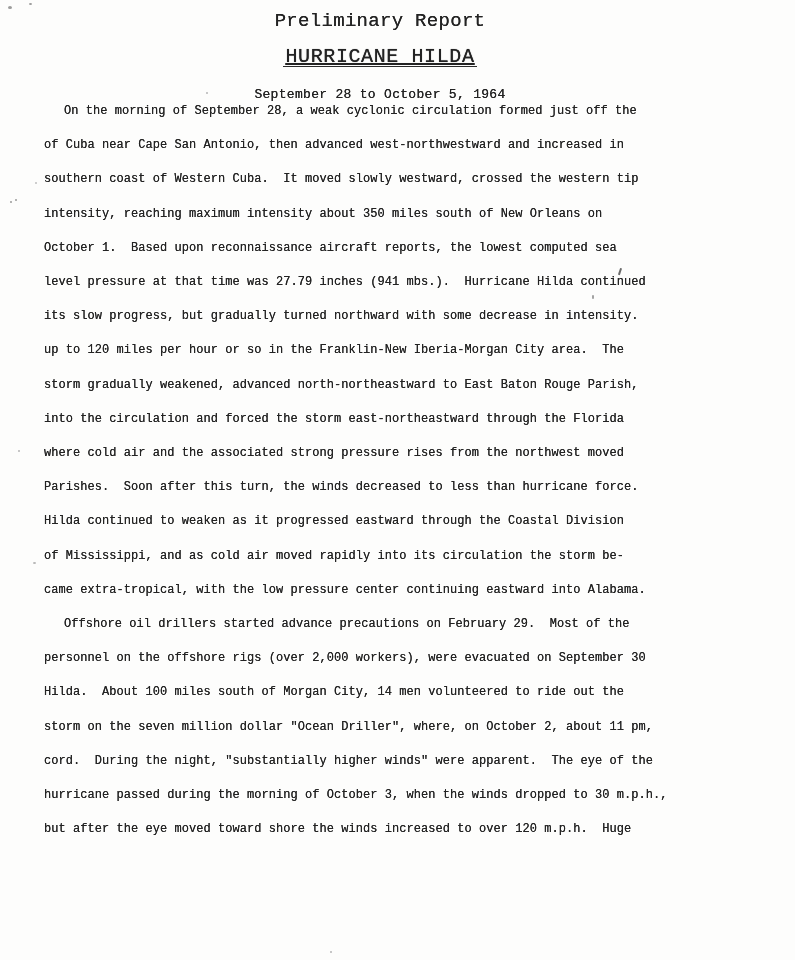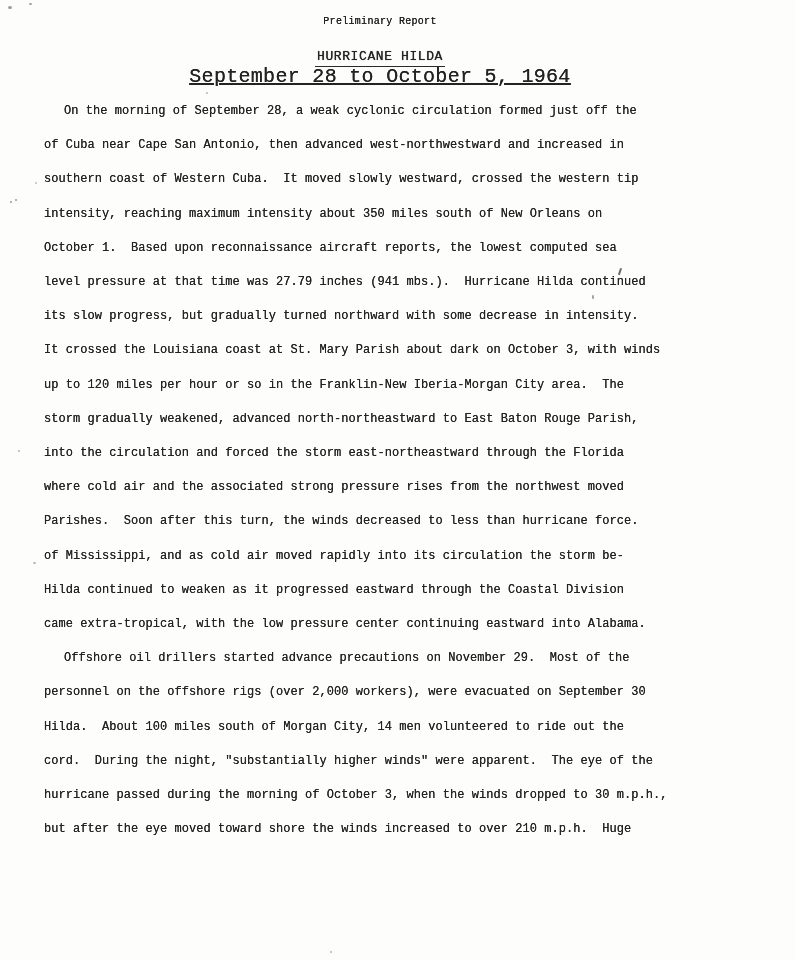--- a/index.html
+++ b/index.html
@@ -18,41 +18,41 @@
   }
   
   .header{
     position:absolute;
     top:13px;
     left:0;
     width:760px;           
     text-align:center;
   }
   .report-type{
-    font-size:10px;
+    font-size:19px;
     letter-spacing:.3px;
     line-height:17px;
     text-shadow:0 0 .6px rgba(10,10,10,.9);
   }
   .doc-title-row{margin-top:18px;line-height:17px;}
   .doc-title{
     display:inline-block;
-    font-size:13px;
+    font-size:20px;
     letter-spacing:.6px;
     border-bottom:1.6px solid #2a2a2a;
     padding:0 2px 1px 2px;
     text-shadow:0 0 .7px rgba(10,10,10,.95);
+    text-decoration:underline;
   }
   .date-range{
-    margin-top:1px;
-    font-size:20px;
+    margin-top:19px;
+    font-size:13px;
     letter-spacing:.3px;
     line-height:17px;
     text-shadow:0 0 .6px rgba(10,10,10,.9);
-    text-decoration:underline;
   }
   
   .body-text{
     position:absolute;
     top:94px;
     left:44px;
     width:748px;
   }
   .line{
     white-space:pre;
@@ -103,37 +103,37 @@
 
   <div class="body-text">
     <div class="para">
         <div class="line">On the morning of September 28, a weak cyclonic circulation formed just off the</div>
         <div class="line">of Cuba near Cape San Antonio, then advanced west-northwestward and increased in</div>
         <div class="line">southern coast of Western Cuba.  It moved slowly westward, crossed the western tip</div>
         <div class="line">intensity, reaching maximum intensity about 350 miles south of New Orleans on</div>
         <div class="line">October 1.  Based upon reconnaissance aircraft reports, the lowest computed sea</div>
         <div class="line">level pressure at that time was 27.79 inches (941 mbs.).  Hurricane Hilda continued</div>
         <div class="line">its slow progress, but gradually turned northward with some decrease in intensity.</div>
-        <div class="line">It crossed the Louisiana coast at St. Mary Parish about dark on October 3, with winds</div>
         <div class="line">up to 120 miles per hour or so in the Franklin-New Iberia-Morgan City area.  The</div>
         <div class="line">storm gradually weakened, advanced north-northeastward to East Baton Rouge Parish,</div>
         <div class="line">into the circulation and forced the storm east-northeastward through the Florida</div>
         <div class="line">where cold air and the associated strong pressure rises from the northwest moved</div>
         <div class="line">Parishes.  Soon after this turn, the winds decreased to less than hurricane force.</div>
+        <div class="line">Hilda continued to weaken as it progressed eastward through the Coastal Division</div>
         <div class="line">of Mississippi, and as cold air moved rapidly into its circulation the storm be-</div>
-        <div class="line">Hilda continued to weaken as it progressed eastward through the Coastal Division</div>
         <div class="line">came extra-tropical, with the low pressure center continuing eastward into Alabama.</div>
       </div>
     <div class="para">
-        <div class="line">Offshore oil drillers started advance precautions on November 29.  Most of the</div>
+        <div class="line">Offshore oil drillers started advance precautions on February 29.  Most of the</div>
         <div class="line">personnel on the offshore rigs (over 2,000 workers), were evacuated on September 30</div>
         <div class="line">Hilda.  About 100 miles south of Morgan City, 14 men volunteered to ride out the</div>
+        <div class="line">storm on the seven million dollar "Ocean Driller", where, on October 2, about 11 pm,</div>
         <div class="line">cord.  During the night, "substantially higher winds" were apparent.  The eye of the</div>
         <div class="line">hurricane passed during the morning of October 3, when the winds dropped to 30 m.p.h.,</div>
-        <div class="line">but after the eye moved toward shore the winds increased to over 210 m.p.h.  Huge</div>
+        <div class="line">but after the eye moved toward shore the winds increased to over 120 m.p.h.  Huge</div>
       </div>
   </div>
 
   <div class="speck s1"></div>
   <div class="speck s2"></div>
   <div class="speck s3"></div>
   <div class="speck s4"></div>
   <div class="speck s5"></div>
   <div class="speck s6"></div>
   <div class="speck s7"></div>

